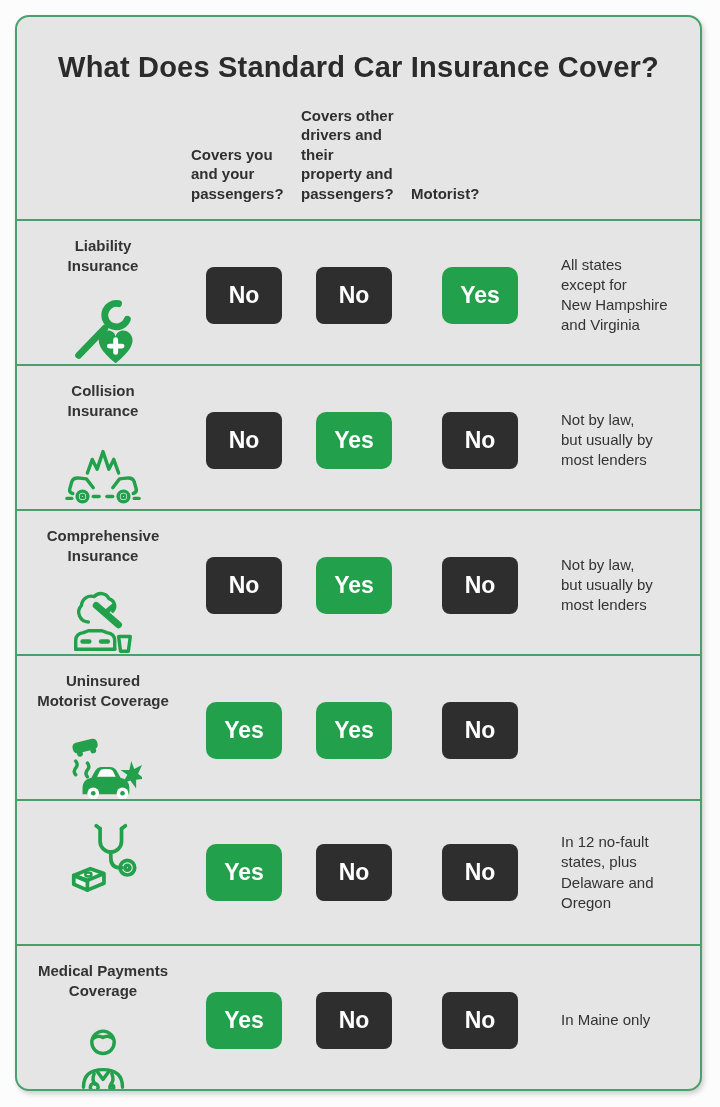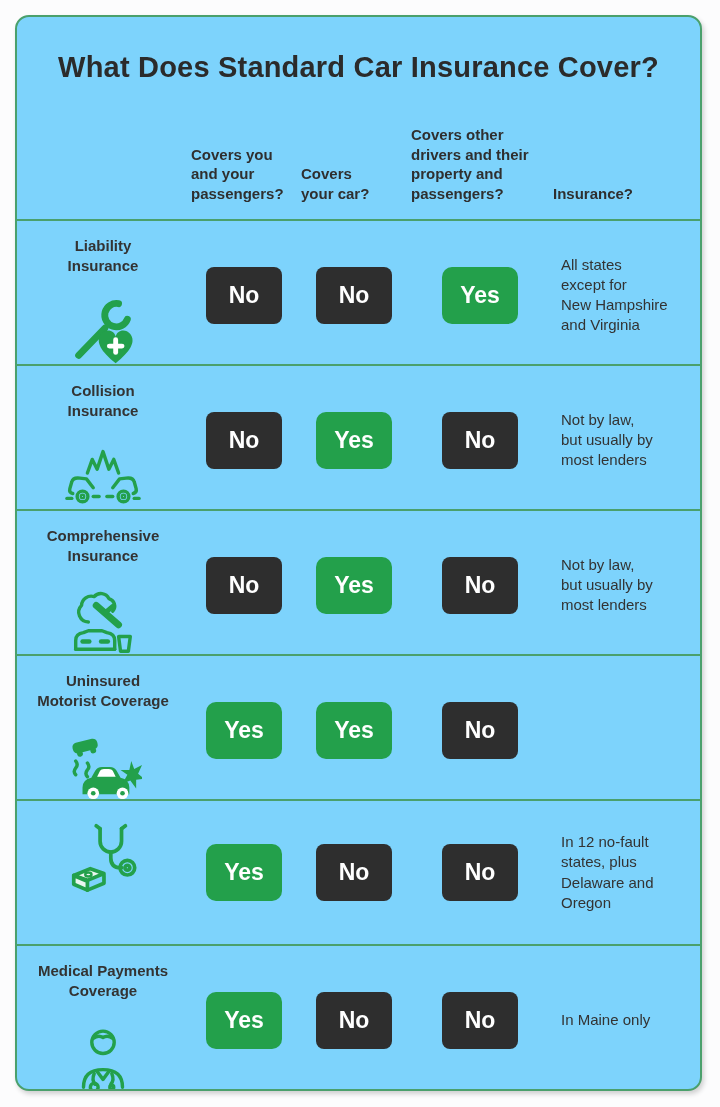--- a/index.html
+++ b/index.html
@@ -12,21 +12,21 @@
   }
   :root {
     --green: #23a04b;
     --dark: #2e2e2e;
     --border-green: #4aa06c;
   }
   .card {
     position: absolute;
     left: 15px; top: 15px;
     width: 687px; height: 1076px;
-    background: #7dd3fc;
+    background: #e5e5e5;
     border: 2px solid var(--border-green);
     border-radius: 14px;
     box-shadow: 2px 3px 5px rgba(0,0,0,0.18);
     overflow: hidden;
     display: flex;
     flex-direction: column;
   }
   .header {
     height: 202px;
     display: flex;
@@ -110,27 +110,25 @@
 
 <div class="card">
 
   <div class="header">
     <div class="title">What Does Standard Car Insurance Cover?</div>
     <div class="grid head-grid">
       <div class="hcell"></div>
       <div class="hcell">Covers you
 and your
 passengers?</div>
-      <div class="hcell">Covers
-your car?</div>
       <div class="hcell">Covers other
 drivers and their
 property and
 passengers?</div>
-      <div class="hcell">Insurance?</div>
+      <div class="hcell">Motorist?</div>
     </div>
   </div>
 
   <div class="grid row">
     <div class="label-cell">
       <div class="row-label">Liability
 Insurance</div>
       <svg class="icon" viewBox="0 0 80 80">
         <g stroke="currentColor" fill="none" stroke-linecap="round" stroke-linejoin="round">
           <path d="M15 66 L42 38" stroke-width="7"></path>

